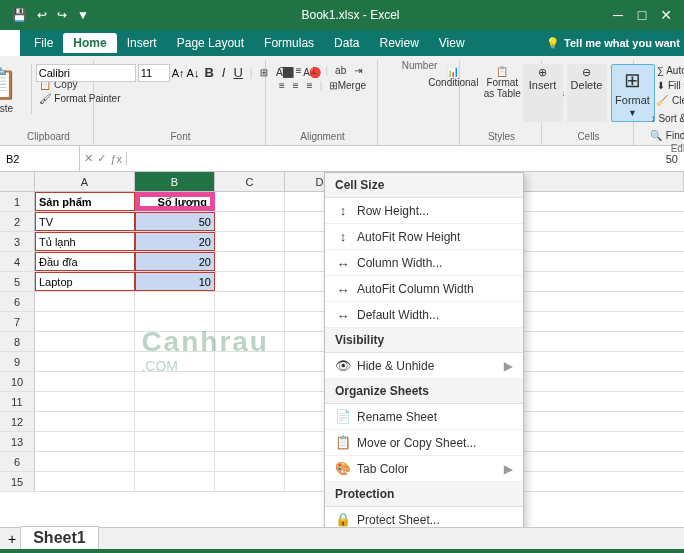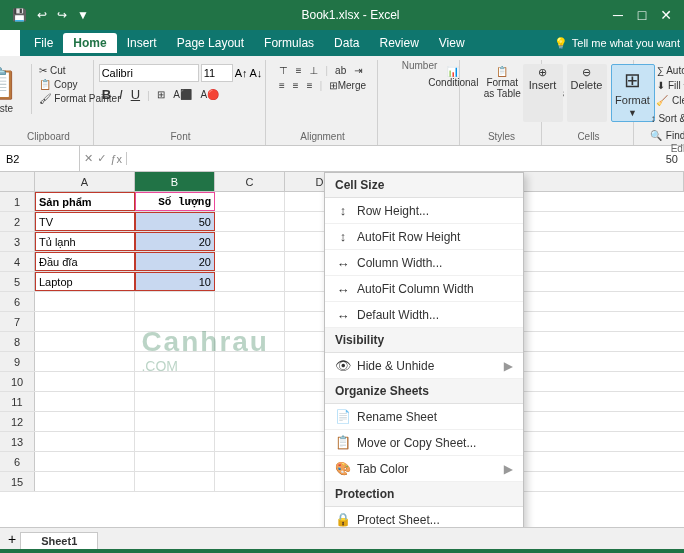--- a/index.html
+++ b/index.html
@@ -219,22 +219,22 @@
     
     .sheet-tabs {
       height: 22px;
       background: #f0f0f0;
       border-top: 1px solid #c8c8c8;
       display: flex;
       align-items: flex-end;
       padding-left: 4px;
     }
     .sheet-tab {
-      padding: 2px 20px;
-      font-size: 11px;
+      padding: 2px 12px;
+      font-size: 16px;
       cursor: pointer;
       border: 1px solid #c8c8c8;
       border-bottom: none;
       background: #f0f0f0;
       color: #333;
       margin-right: 2px;
     }
     .sheet-tab.active { background: #fff; font-weight: 600; }
 
     
@@ -304,21 +304,21 @@
   <div class="menu-item active">Home</div>
   <div class="menu-item">Insert</div>
   <div class="menu-item">Page Layout</div>
   <div class="menu-item">Formulas</div>
   <div class="menu-item">Data</div>
   <div class="menu-item">Review</div>
   <div class="menu-item">View</div>
   <div style="flex:1"></div>
   <div style="color:#fff; font-size:11px; display:flex; align-items:center; gap:4px;">
     <span>💡</span>
-    <span style="cursor:pointer;">Tell me what you want</span>
+    <span style="cursor:pointer;font-weight:bold;">Tell me what you want</span>
   </div>
 </div>
 
 <div class="ribbon">
 
   <div class="ribbon-group clipboard-group">
     <div class="ribbon-group-content">
       <div style="display:flex; flex-direction:column; align-items:center; border-right:1px solid #d0d0d0; padding-right:4px; margin-right:2px;">
         <button class="ribbon-btn" style="font-size:30px; padding:2px 8px;">📋</button>
         <span style="font-size:10px; color:#333;">Paste</span>
@@ -326,21 +326,21 @@
       <div class="small-ribbon-col">
         <button class="ribbon-btn-small">✂ Cut</button>
         <button class="ribbon-btn-small">📋 Copy</button>
         <button class="ribbon-btn-small">🖌 Format Painter</button>
       </div>
     </div>
     <div class="ribbon-group-label">Clipboard</div>
   </div>
 
   <div class="ribbon-group font-group">
-    <div class="ribbon-group-content" style="flex-direction:column; align-items:flex-start; gap:2px;">
+    <div class="ribbon-group-content" style="flex-direction:row; align-items:flex-start; gap:2px;">
       <div class="font-row">
         <input class="font-selector" value="Calibri" readonly="" style="">
         <input class="size-selector" value="11" readonly="" style="">
         <button style="font-size:11px; background:none; border:none; cursor:pointer;">A↑</button>
         <button style="font-size:11px; background:none; border:none; cursor:pointer;">A↓</button>
       </div>
       <div class="font-row">
         <button class="ribbon-btn-small bold-btn">B</button>
         <button class="ribbon-btn-small italic-btn">I</button>
         <button class="ribbon-btn-small underline-btn">U</button>
@@ -441,21 +441,21 @@
     <div class="col-header" style="width:70px;">E</div>
     <div class="col-header" style="width:70px;">F</div>
     <div class="col-header" style="flex:1;"></div>
   </div>
 
   <div class="sheet-rows">
 
     <div class="sheet-row">
       <div class="row-num">1</div>
       <div class="cell col-a header-row" style="border:1px solid #c0392b; font-weight:600;">Sản phẩm</div>
-      <div class="cell col-b header-row" style="border:1px solid #ec4899; font-weight:600;font-family:Liberation Mono, monospace;">Số lượng</div>
+      <div class="cell col-b header-row" style="border:5px solid #ec4899; font-weight:600;">Số lượng</div>
       <div class="cell col-c"></div>
       <div class="cell col-d"></div>
       <div class="cell col-e"></div>
       <div class="cell col-f"></div>
     </div>
 
     <div class="sheet-row">
       <div class="row-num">2</div>
       <div class="cell col-a" style="border:1px solid #c0392b;">TV</div>
       <div class="cell col-b" style="border:1px solid #c0392b; background:#c8d8f0; justify-content:flex-end;">50</div>

